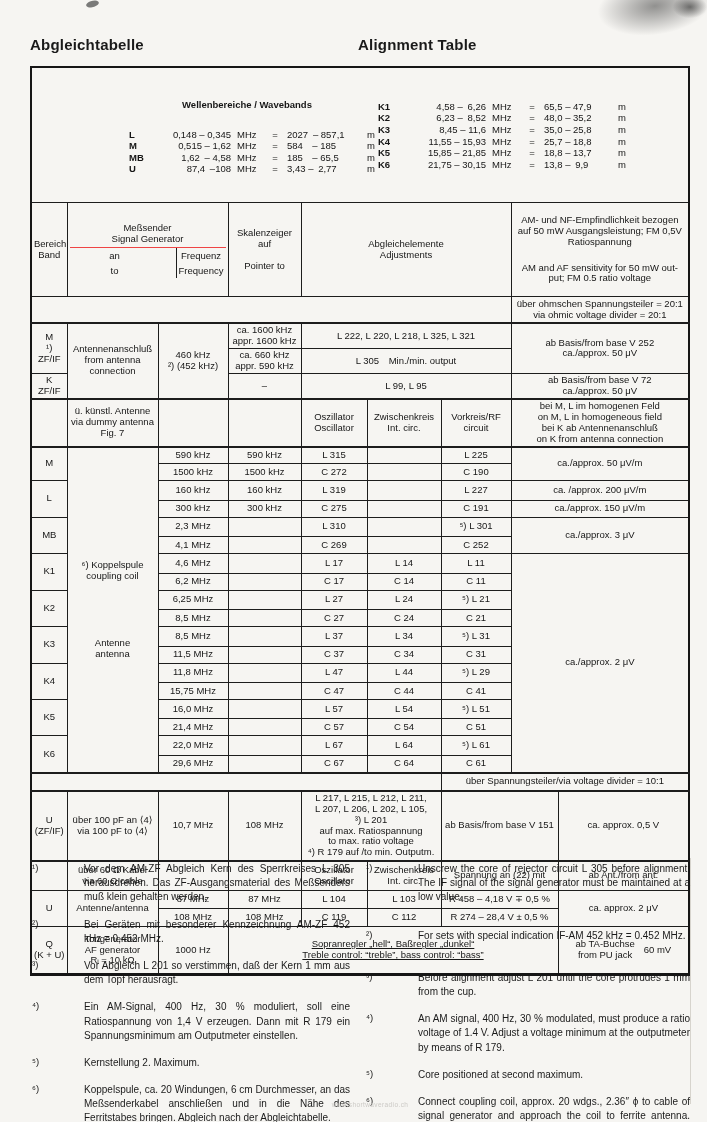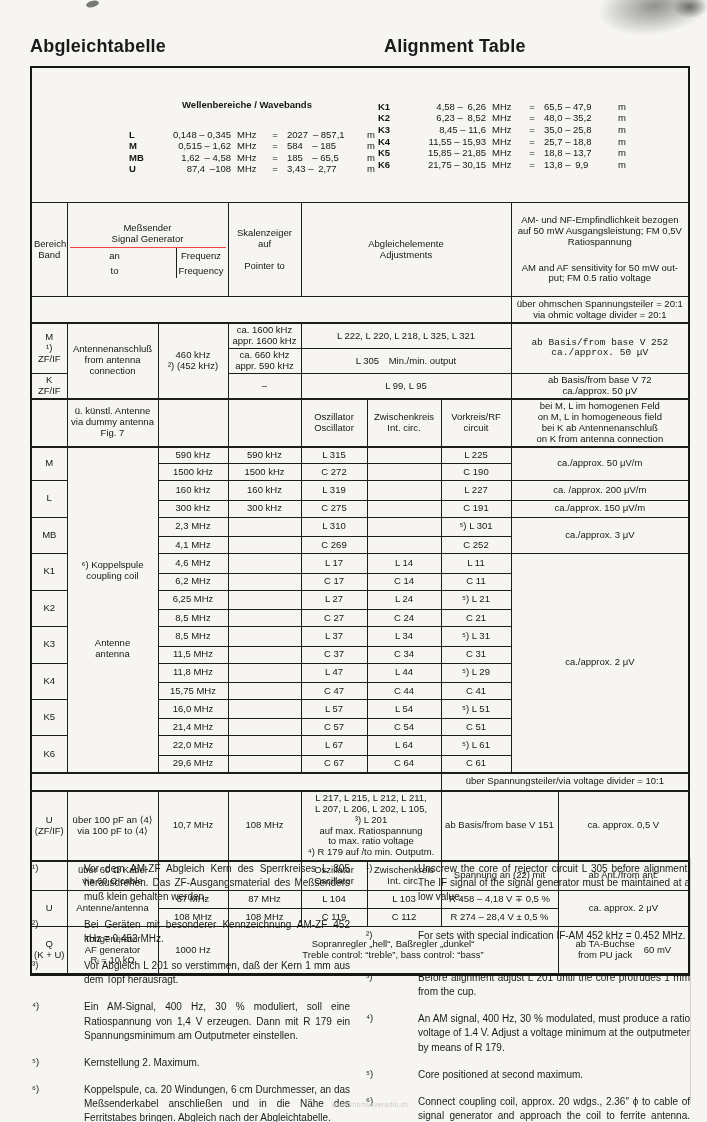--- a/index.html
+++ b/index.html
@@ -4,21 +4,21 @@
 <style>
   html,body{margin:0;padding:0;}
   body{
     width:707px;height:1122px;position:relative;overflow:hidden;
     background:#f6f5f2;
     font-family:"Liberation Sans","DejaVu Sans",sans-serif;
     color:#1a1a1a;
   }
   .abs{position:absolute;}
   
-  .doc-title{font-size:18px;font-weight:700;letter-spacing:.2px;}
+  .doc-title{font-size:15px;font-weight:700;letter-spacing:.2px;}
   
   .smudge-tr{right:-28px;top:-34px;width:160px;height:80px;
     background:radial-gradient(closest-side,rgba(45,45,45,.5),rgba(45,45,45,0) 72%);
     transform:rotate(-8deg);}
   .smudge-tr2{right:-6px;top:-8px;width:46px;height:30px;
     background:radial-gradient(closest-side,rgba(25,25,25,.55),rgba(25,25,25,0) 75%);}
   .mark-tl{left:86px;top:1px;width:13px;height:6px;background:rgba(40,40,40,.6);
     border-radius:50%/60%;transform:rotate(-14deg);}
   .fold-line{left:690px;top:858px;width:1px;height:246px;background:#d7d4cd;}
   
@@ -30,22 +30,22 @@
     border:1px solid #1d1d1d;padding:1px 2px;
     text-align:center;vertical-align:middle;
     font-size:9.5px;line-height:1.15;color:#161616;
     white-space:pre-line;overflow:hidden;
   }
   tr.t2 > td{border-top-width:2px;}
   td.p0{padding:0;}
   .gapline{line-height:1.9;}
   .gap16{line-height:1.6;}
   .small{font-size:9px;line-height:1.17;}
-  .spread2{line-height:2.3;font-family:Liberation Mono, monospace;}
-  .qadj{line-height:2.1;}
+  .spread2{line-height:2.3;}
+  .qadj{line-height:2.1;text-decoration:underline;}
   
   .wb-wrap{display:flex;padding:9px 0 4px 0;height:100%;box-sizing:border-box;}
   .wb-left{width:330px;}
   .wb-right{flex:1;padding-top:1px;}
   .wb-heading{font-weight:700;font-size:9.5px;text-align:center;width:250px;margin:0 0 7px 88px;}
   .wb-grid{display:grid;grid-template-columns:26px 82px 30px 16px 84px 12px;
     font-size:9.5px;line-height:11.6px;margin-left:95px;}
   .wb-grid-r{display:grid;grid-template-columns:26px 88px 32px 16px 78px 12px;
     font-size:9.5px;line-height:11.6px;margin-left:14px;}
   .wb-b{font-weight:700;text-align:left;}
@@ -84,21 +84,21 @@
 </style>
 </head>
 <body>
 
 <div class="abs smudge-tr"></div>
 <div class="abs smudge-tr2"></div>
 <div class="abs mark-tl"></div>
 <div class="abs fold-line"></div>
 
 <div class="abs doc-title" style="left:30px;top:36px;">Abgleichtabelle</div>
-<div class="abs doc-title" style="left:384px;top:36px;">Alignment Table</div>
+<div class="abs doc-title" style="left:358px;top:36px;">Alignment Table</div>
 
 <table class="align-table abs" style="left:30px;top:66px;">
   <colgroup>
     <col style="width:36px">
       <col style="width:91px">
       <col style="width:70px">
     <col style="width:73px">
       <col style="width:66px">
       <col style="width:74px">
     <col style="width:70px">

